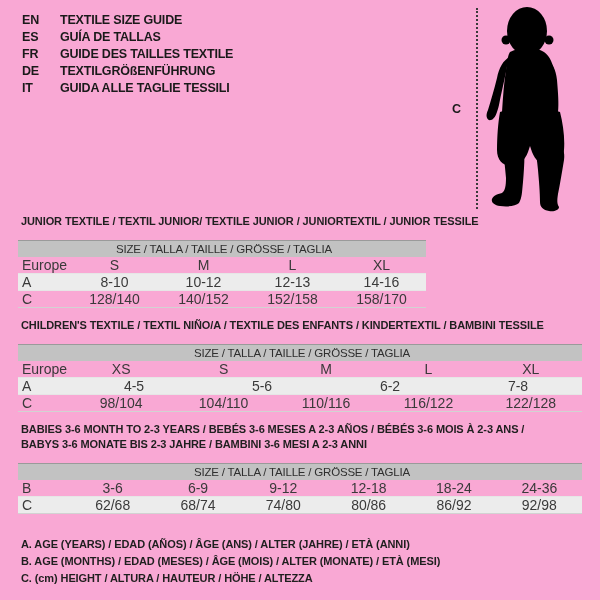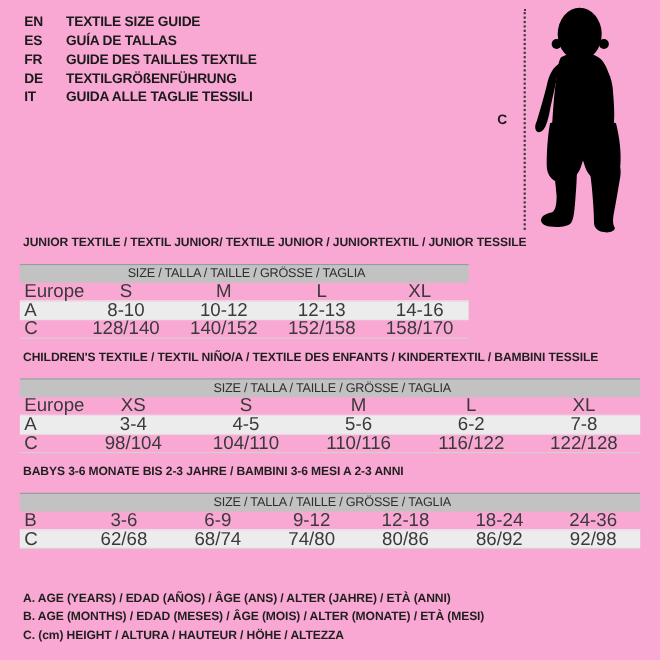--- a/index.html
+++ b/index.html
@@ -28,21 +28,21 @@
   .sec-title{padding-left:3px;margin-bottom:11px;}
   .sec-title div{font-size:11px;font-weight:700;line-height:15px;letter-spacing:-0.1px;color:#1f1f1f;white-space:nowrap;}
   .stable{width:100%;}
   .thead{
     height:16px;line-height:16px;
     background:#c2c2c2;
     border-top:1px solid #9a9a9a;
     padding-left:4px;
     font-size:11.5px;letter-spacing:-0.2px;color:#2f2f2f;text-align:center;
   }
-  .trow{display:flex;height:16px;line-height:16px;font-size:17px;color:#3a3a3a;border-bottom:1px solid #e6e6e6;}
+  .trow{display:flex;height:16px;line-height:16px;font-size:14px;color:#3a3a3a;border-bottom:1px solid #e6e6e6;}
   .trow:last-child{border-bottom:1px solid #d2d2d2;}
   .trow.alt{background:#ececec;}
   .c0{width:48px;padding-left:4px;text-align:left;}
   .c{flex:1;text-align:center;}
   
   .legend{position:absolute;top:536px;left:21px;}
   .legend div{font-size:11px;font-weight:700;line-height:17px;letter-spacing:-0.1px;color:#1f1f1f;white-space:nowrap;}
 </style>
 </head>
 <body>
@@ -138,39 +138,39 @@
       <div class="trow">
         <span class="c0">Europe</span>
         <span class="c">XS</span>
         <span class="c">S</span>
         <span class="c">M</span>
         <span class="c">L</span>
         <span class="c">XL</span>
       </div>
       <div class="trow alt">
         <span class="c0">A</span>
-        <span class="c">3-4</span>
         <span class="c">4-5</span>
         <span class="c">5-6</span>
         <span class="c">6-2</span>
         <span class="c">7-8</span>
       </div>
       <div class="trow">
         <span class="c0">C</span>
         <span class="c">98/104</span>
         <span class="c">104/110</span>
         <span class="c">110/116</span>
         <span class="c">116/122</span>
         <span class="c">122/128</span>
       </div>
     </div>
   </section>
 
   <section class="size-section s3">
     <div class="sec-title">
+      <div>BABIES 3-6 MONTH TO 2-3 YEARS / BEBÉS 3-6 MESES A 2-3 AÑOS / BÉBÉS 3-6 MOIS À 2-3 ANS /</div>
       <div>BABYS 3-6 MONATE BIS 2-3 JAHRE / BAMBINI 3-6 MESI A 2-3 ANNI</div>
     </div>
     <div class="stable">
       <div class="thead">SIZE / TALLA / TAILLE / GRÖSSE / TAGLIA</div>
       <div class="trow">
         <span class="c0">B</span>
         <span class="c">3-6</span>
         <span class="c">6-9</span>
         <span class="c">9-12</span>
         <span class="c">12-18</span>

